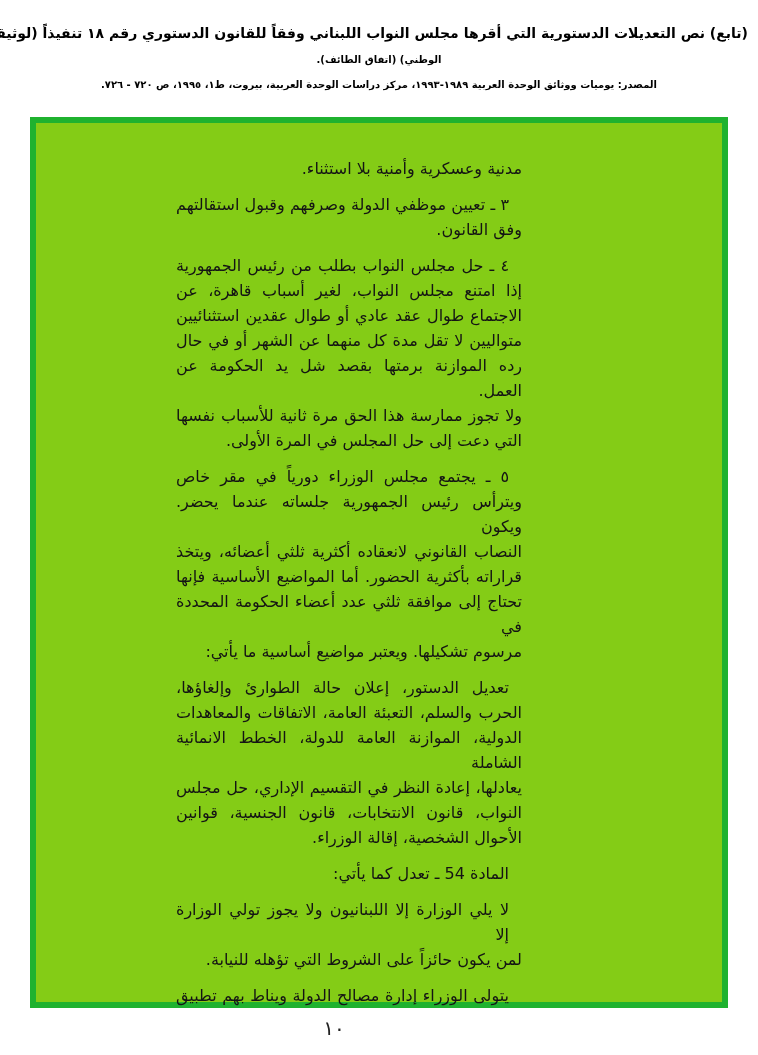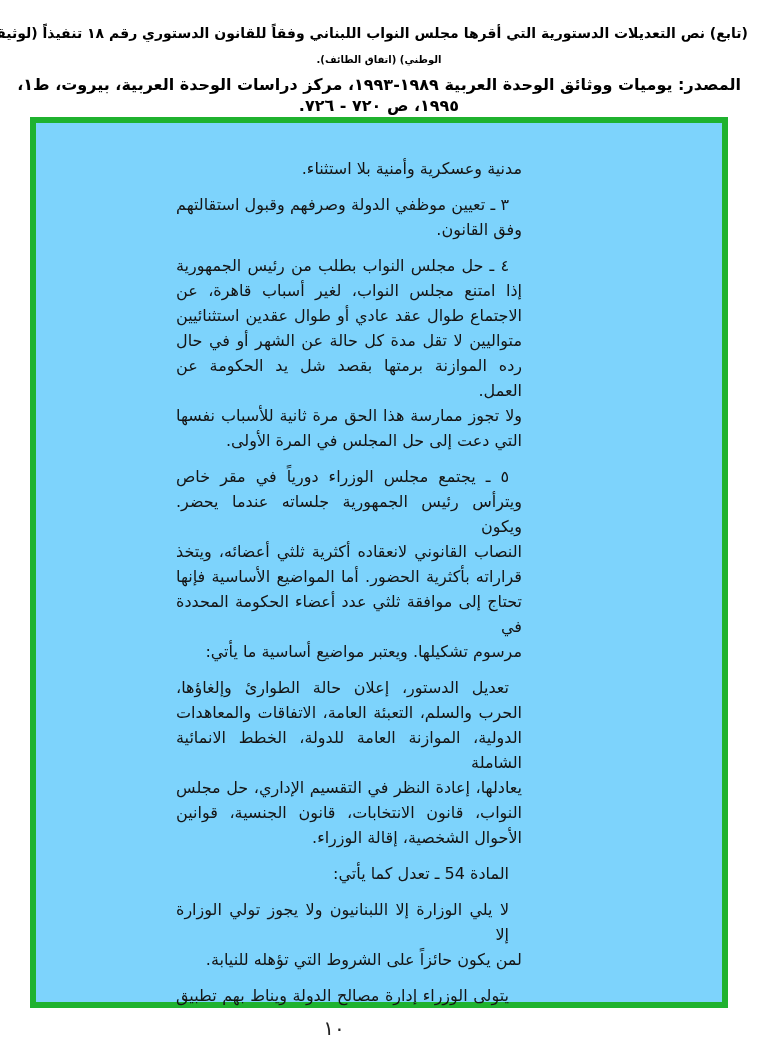--- a/index.html
+++ b/index.html
@@ -36,33 +36,33 @@
     white-space: nowrap; 
     text-align-last: justify;
   }
   .header .h-line2 {
     font-size: 10px;
     line-height: 25px;
     text-align: center;
   }
   .header .h-source {
     margin-top: 2px;
-    font-size: 16px;
+    font-size: 10px;
     line-height: 21px;
     text-align: center;
   }
   
   .frame {
     position: absolute;
     left: 30px;
     top: 117px;
     width: 686px;
     height: 879px;
     border: 6px solid #6d28d9;
-    background: #7dd3fc;
+    background: #84cc16;
     box-sizing: content-box;
   }
   
   .text-column {
     position: absolute;
     left: 140px;  
     top: 33px;    
     width: 346px;
     direction: rtl;
     color: #141414;
@@ -106,21 +106,21 @@
           <div class="line last">مدنية وعسكرية وأمنية بلا استثناء.</div>
         </div>
         <div class="para">
           <div class="line indent">٣ ـ تعيين موظفي الدولة وصرفهم وقبول استقالتهم</div>
           <div class="line last">وفق القانون.</div>
         </div>
         <div class="para">
           <div class="line indent">٤ ـ حل مجلس النواب بطلب من رئيس الجمهورية</div>
           <div class="line">إذا امتنع مجلس النواب، لغير أسباب قاهرة، عن</div>
           <div class="line">الاجتماع طوال عقد عادي أو طوال عقدين استثنائيين</div>
-          <div class="line">متواليين لا تقل مدة كل حالة عن الشهر أو في حال</div>
+          <div class="line">متواليين لا تقل مدة كل منهما عن الشهر أو في حال</div>
           <div class="line">رده الموازنة برمتها بقصد شل يد الحكومة عن العمل.</div>
           <div class="line">ولا تجوز ممارسة هذا الحق مرة ثانية للأسباب نفسها</div>
           <div class="line last">التي دعت إلى حل المجلس في المرة الأولى.</div>
         </div>
         <div class="para">
           <div class="line indent">٥ ـ يجتمع مجلس الوزراء دورياً في مقر خاص</div>
           <div class="line">ويترأس رئيس الجمهورية جلساته عندما يحضر. ويكون</div>
           <div class="line">النصاب القانوني لانعقاده أكثرية ثلثي أعضائه، ويتخذ</div>
           <div class="line">قراراته بأكثرية الحضور. أما المواضيع الأساسية فإنها</div>
           <div class="line">تحتاج إلى موافقة ثلثي عدد أعضاء الحكومة المحددة في</div>

